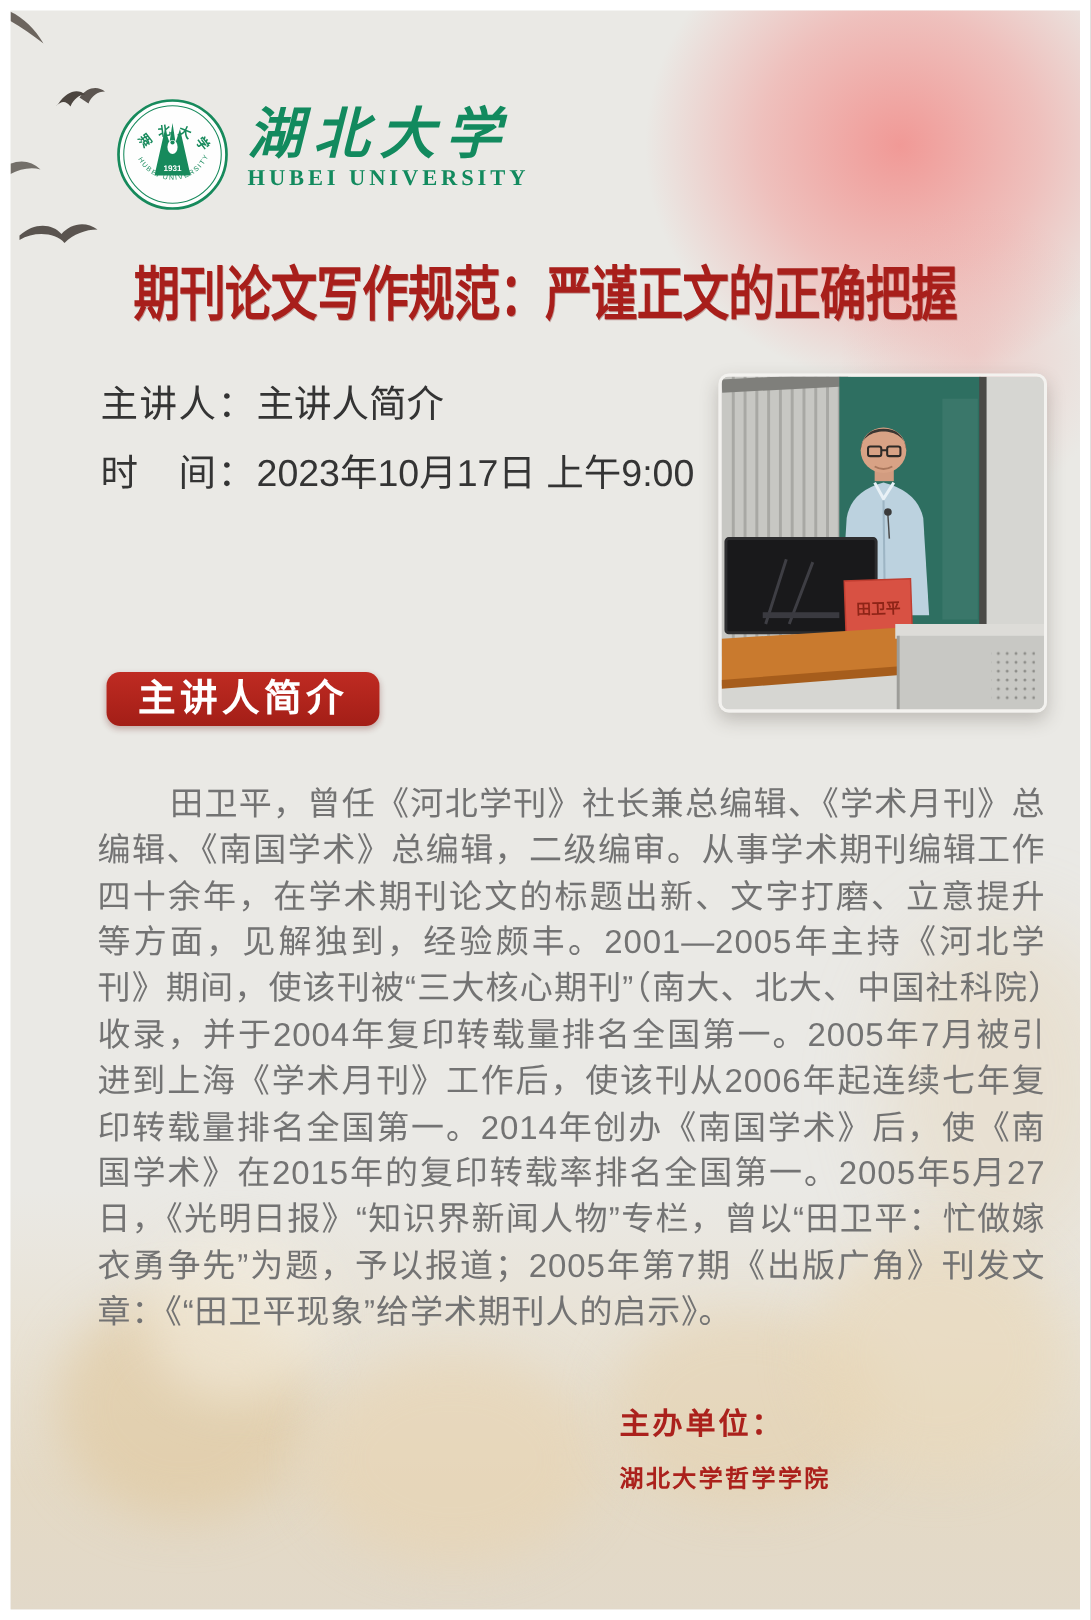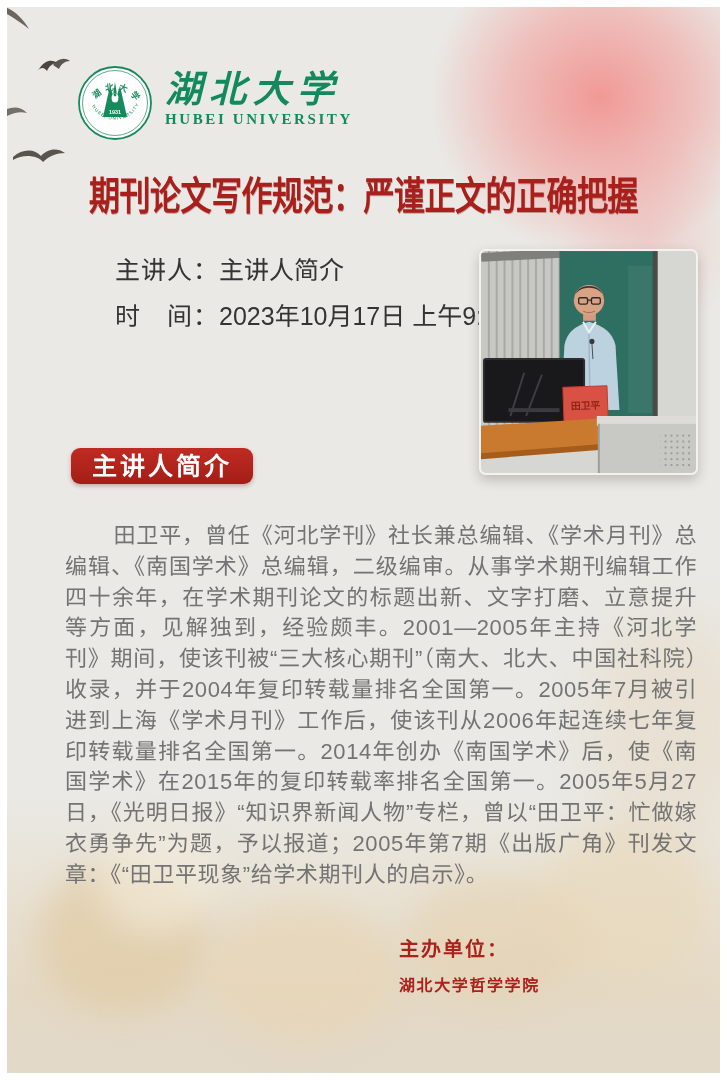--- a/index.html
+++ b/index.html
@@ -55,21 +55,21 @@
     position:absolute;left:0;right:0;top:157px;text-align:center;
     font-family:"Liberation Serif","DejaVu Serif",serif;
     font-size:31px;font-weight:900;color:#a81f1b;letter-spacing:-0.5px;
     transform:scaleY(1.28);transform-origin:50% 0;
     text-shadow:0.5px 0.5px 0 rgba(120,20,16,0.35);
     white-space:nowrap;
   }
   
   .info{position:absolute;left:60px;top:240px;}
   .info-row{height:46px;line-height:46px;font-size:25px;color:#343434;white-space:nowrap;}
-  .info-row .lbl{letter-spacing:1px;margin-left:48px;}
+  .info-row .lbl{letter-spacing:1px;}
   
   .photo{
     position:absolute;left:472px;top:242px;width:219px;height:226px;
     border-radius:7px;overflow:hidden;border:2px solid #f3f2ef;
     box-shadow:0 5px 12px rgba(60,50,45,0.25);box-sizing:border-box;
   }
   .photo svg{display:block;}
   
   .badge{
     position:absolute;left:64px;top:441px;height:36px;line-height:36px;
@@ -78,21 +78,21 @@
     color:#ffffff;font-size:25px;font-weight:bold;letter-spacing:3px;
     box-shadow:0 2px 4px rgba(100,20,15,0.3);white-space:nowrap;
   }
   
   .bio{
     position:absolute;left:58px;top:492px;width:632px;
     font-size:22px;line-height:30.8px;color:#737373;
     text-align:justify;text-indent:2.2em;letter-spacing:0.6px;margin-top:22px;
   }
   
-  .footer{position:absolute;left:392px;top:926px;color:#ab211c;font-weight:bold;}
+  .footer{position:absolute;left:406px;top:926px;color:#ab211c;font-weight:bold;}
   .footer-label{font-size:20px;letter-spacing:2px;margin-bottom:10px;}
   .footer-org{font-size:16px;letter-spacing:1.6px;margin-bottom:8px;white-space:nowrap;}
 </style>
 </head>
 <body>
 
 <div class="poster">
   <div class="canvas">
 
     <div class="pink-wash"></div>

